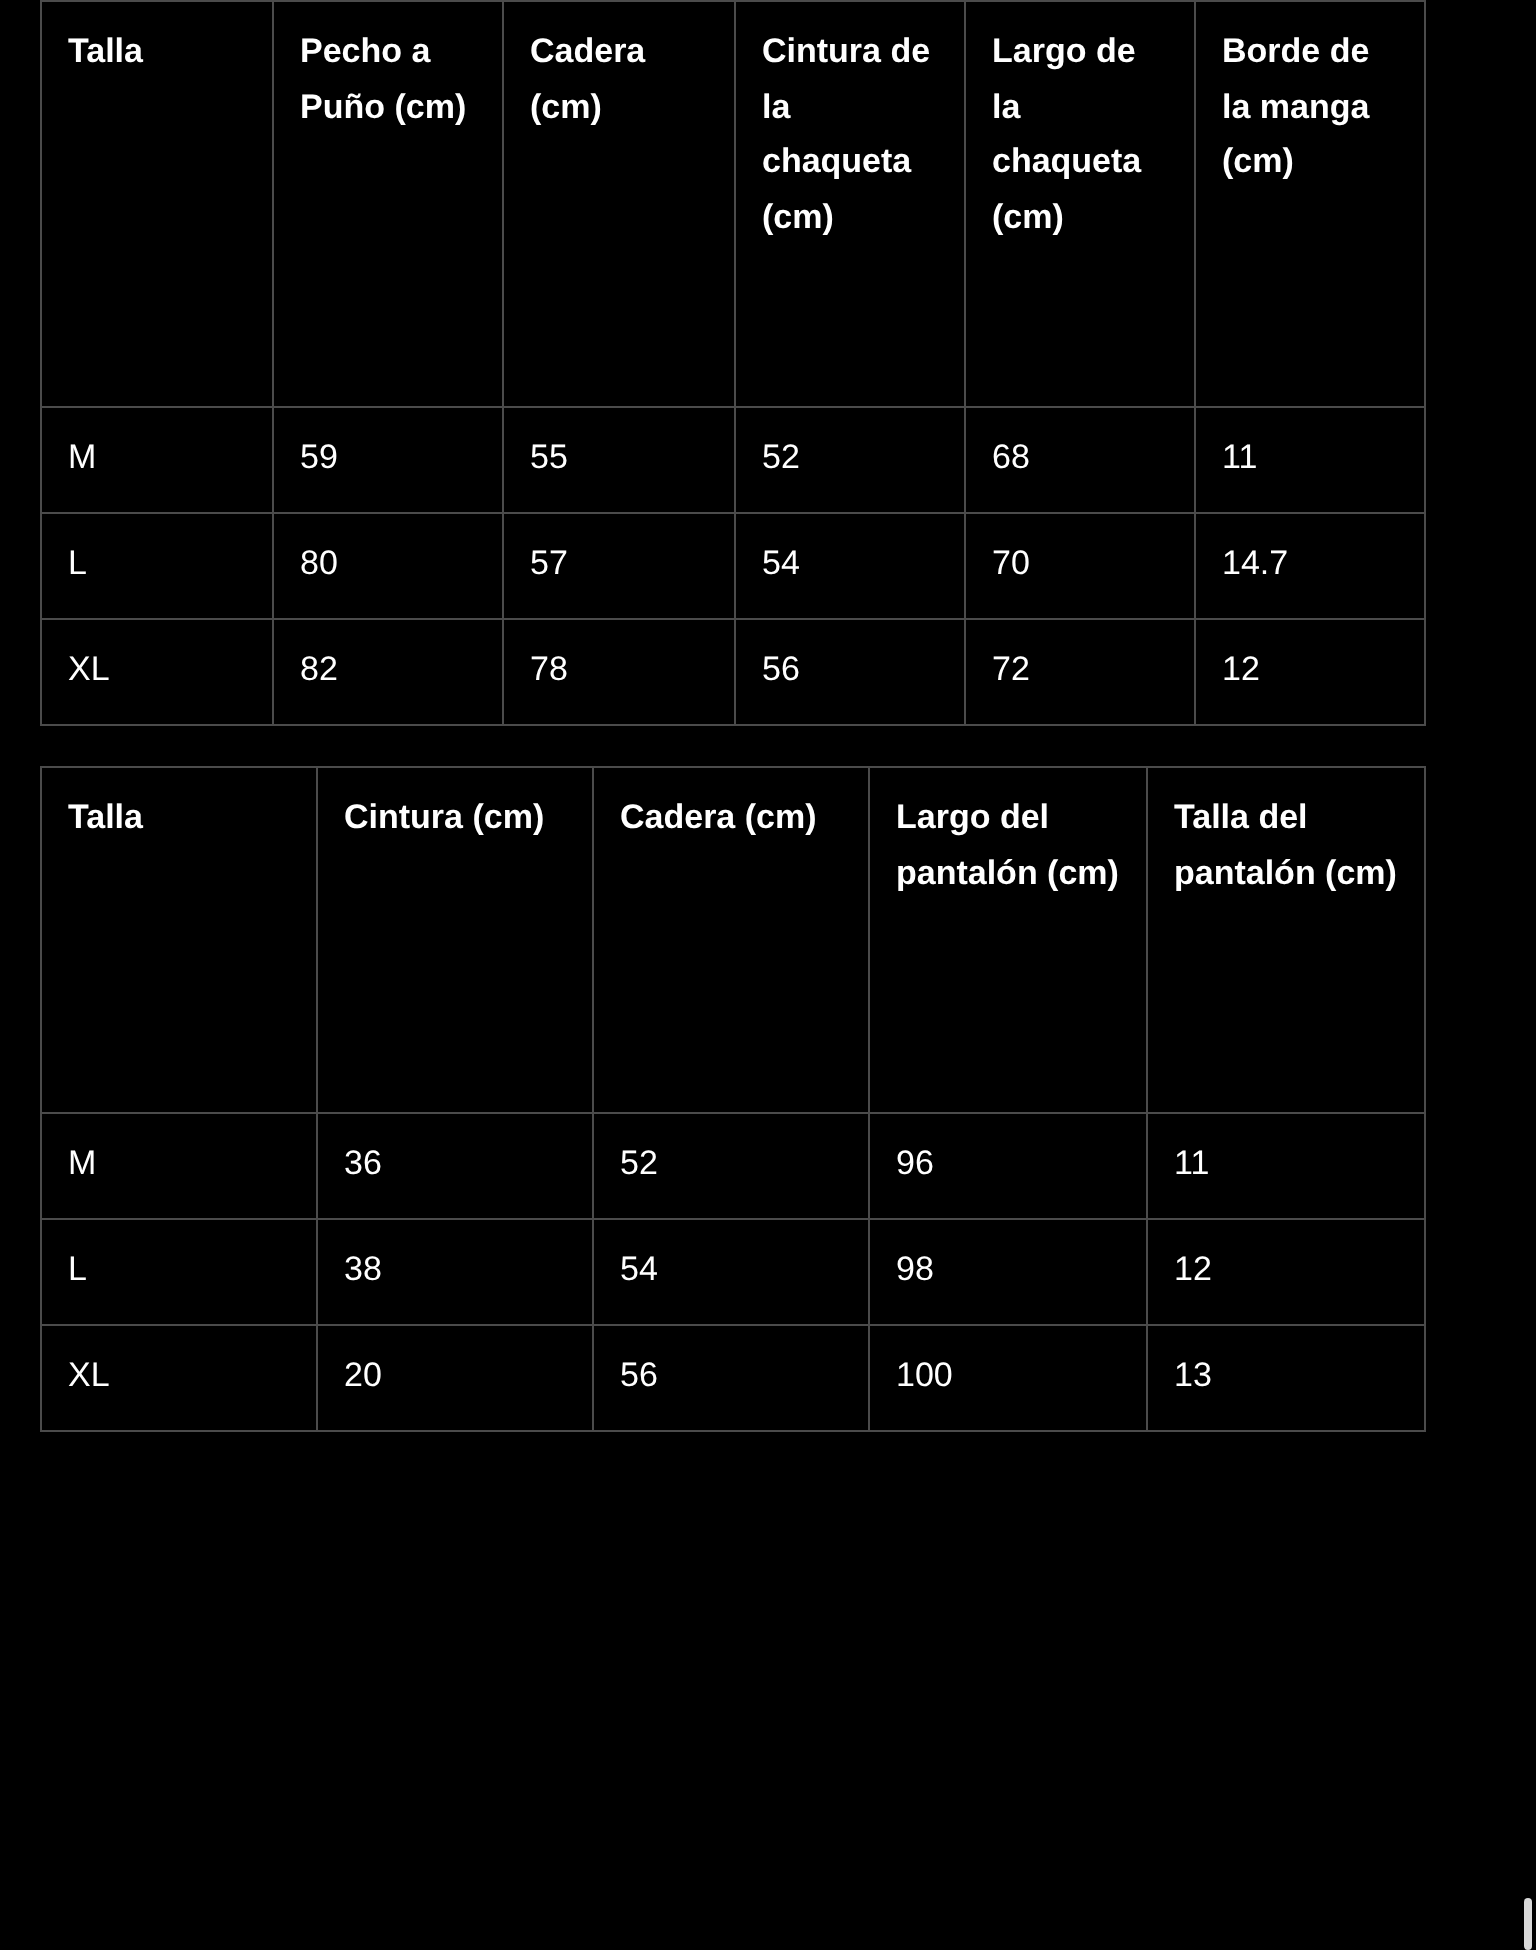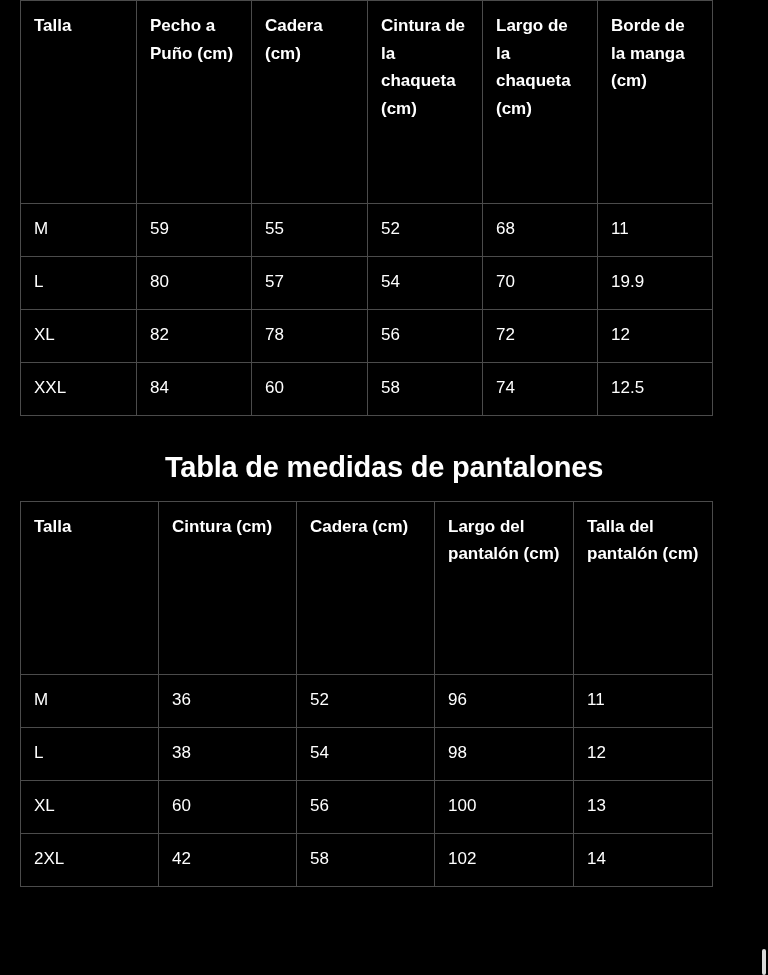--- a/index.html
+++ b/index.html
@@ -128,47 +128,38 @@
             <td>52</td>
             <td>68</td>
             <td>11</td>
           </tr>
           <tr>
             <td>L</td>
             <td>80</td>
             <td>57</td>
             <td>54</td>
             <td>70</td>
-            <td>19.9</td>
+            <td>14.7</td>
           </tr>
           <tr>
             <td>XL</td>
             <td>82</td>
             <td>78</td>
             <td>56</td>
             <td>72</td>
             <td>12</td>
           </tr>
-          <tr>
-            <td>XXL</td>
-            <td>84</td>
-            <td>60</td>
-            <td>58</td>
-            <td>74</td>
-            <td>12.5</td>
-          </tr>
         </tbody>
       </table>
     </div>
   </div>
 
   <div class="spacer"></div>
 
   <div class="section">
-    <h1 class="section-title">Tabla de medidas de pantalones</h1>
     <div class="table-wrap">
       <table class="pants">
         <colgroup>
           <col class="c0">
             <col class="c1">
             <col class="c2">
             <col class="c3">
             <col class="c4">
         </colgroup>
         <thead>
@@ -190,31 +181,24 @@
           </tr>
           <tr>
             <td>L</td>
             <td>38</td>
             <td>54</td>
             <td>98</td>
             <td>12</td>
           </tr>
           <tr>
             <td>XL</td>
-            <td>60</td>
+            <td>20</td>
             <td>56</td>
             <td>100</td>
             <td>13</td>
-          </tr>
-          <tr>
-            <td>2XL</td>
-            <td>42</td>
-            <td>58</td>
-            <td>102</td>
-            <td>14</td>
           </tr>
         </tbody>
       </table>
     </div>
   </div>
 
   <div class="edge-mark"></div>
 
 </div>
 

